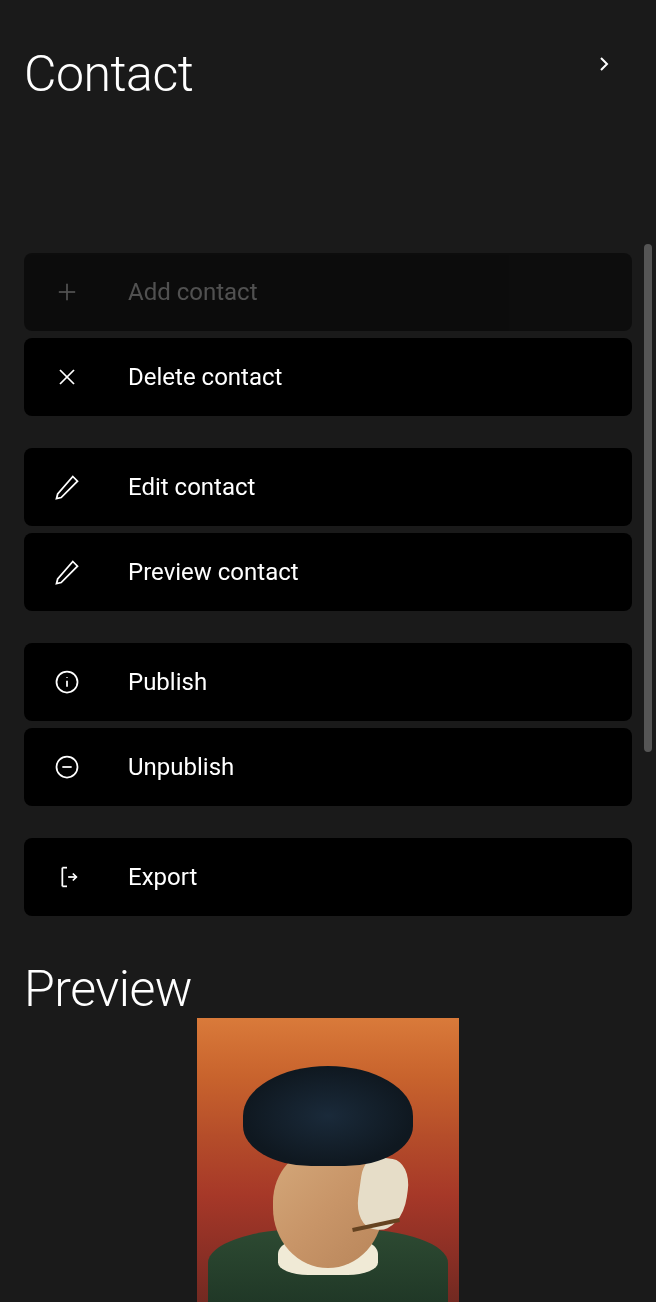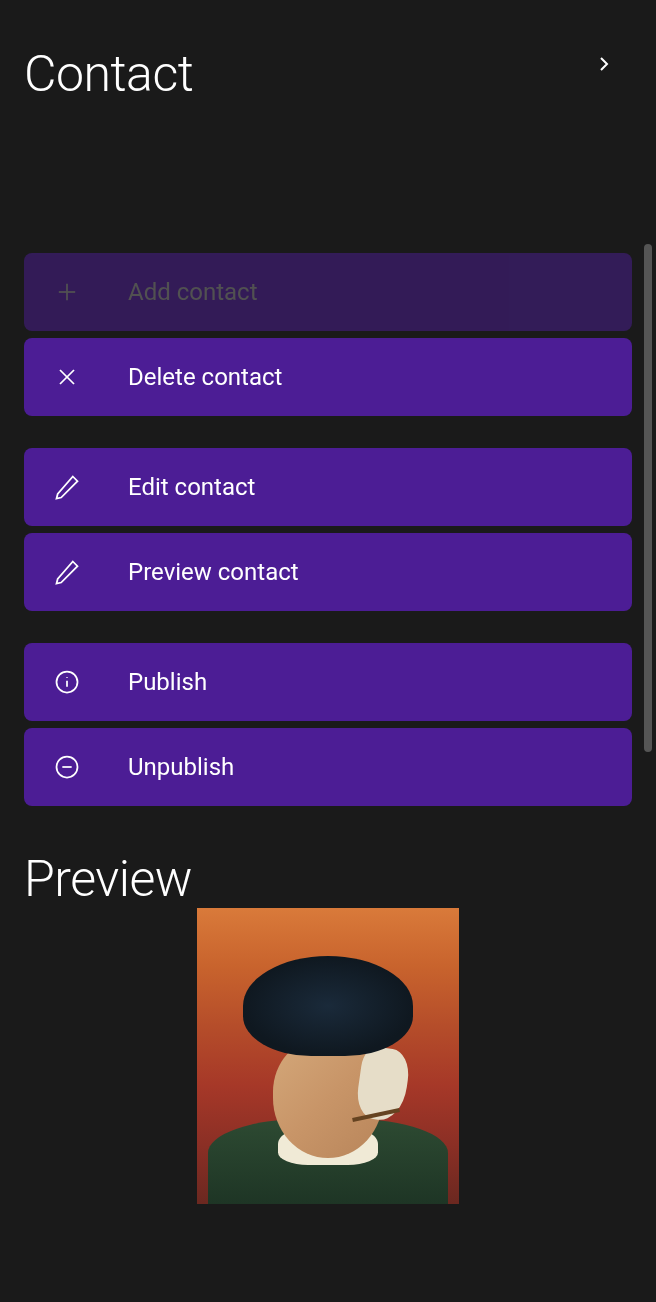--- a/index.html
+++ b/index.html
@@ -38,21 +38,21 @@
       margin-right: 16px;
     }
     .content {
       padding: 0 24px;
       margin-top: 150px;
     }
     .action-group {
       margin-bottom: 32px;
     }
     .action-item {
-      background: #4c1d95;
+      background: #000000;
       border-radius: 8px;
       height: 78px;
       display: flex;
       align-items: center;
       padding: 0 28px;
       margin-bottom: 7px;
       cursor: pointer;
     }
     .action-item:last-child {
       margin-bottom: 4px;
@@ -240,20 +240,34 @@
       <span class="action-icon">
         <svg viewBox="0 0 24 24">
             <circle cx="12" cy="12" r="9"></circle>
             <line x1="8" y1="12" x2="16" y2="12"></line>
           </svg>
       </span>
       <span class="action-label">Unpublish</span>
     </div>
   </div>
 
+  <div class="action-group">
+    <div class="action-item">
+      <span class="action-icon">
+        <svg viewBox="0 0 24 24">
+            <path d="M8 4v16"></path>
+            <path d="M8 4h4"></path>
+            <path d="M8 20h4"></path>
+            <line x1="13" y1="12" x2="20" y2="12"></line>
+            <polyline points="17 9 20 12 17 15"></polyline>
+          </svg>
+      </span>
+      <span class="action-label">Export</span>
+    </div>
+  </div>
 
   <h2 class="preview-title">Preview</h2>
   <div class="preview-container">
     <div class="preview-image">
       <div class="portrait-body"></div>
       <div class="portrait-collar"></div>
       <div class="portrait-face"></div>
       <div class="portrait-bandage"></div>
       <div class="portrait-hat"></div>
       <div class="portrait-pipe"></div>

